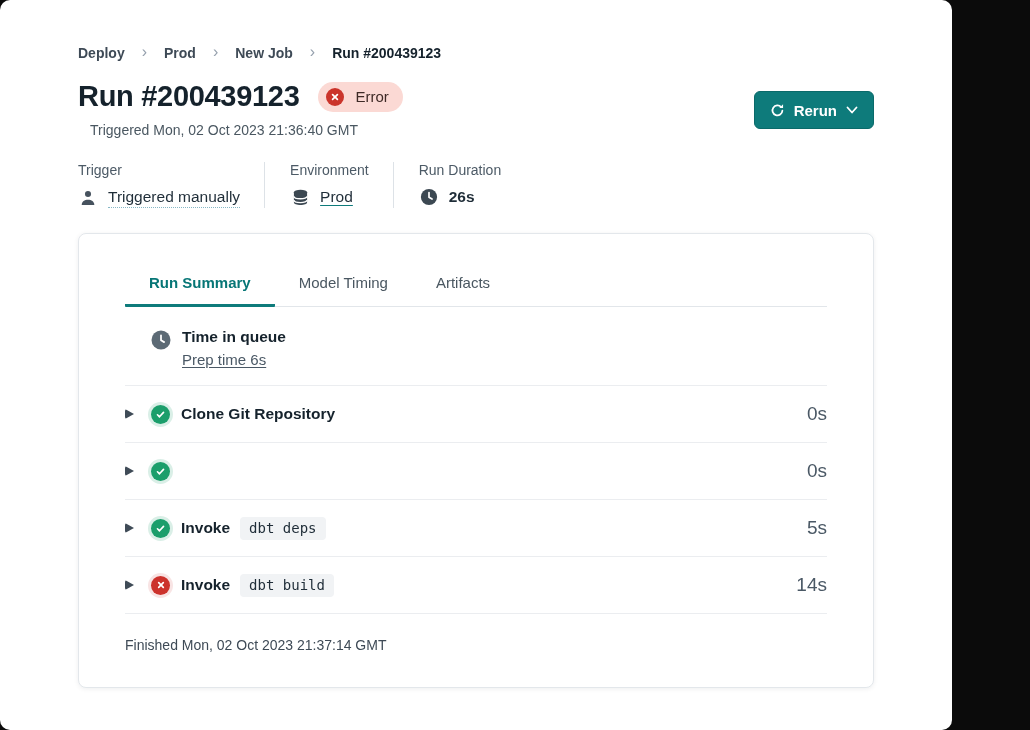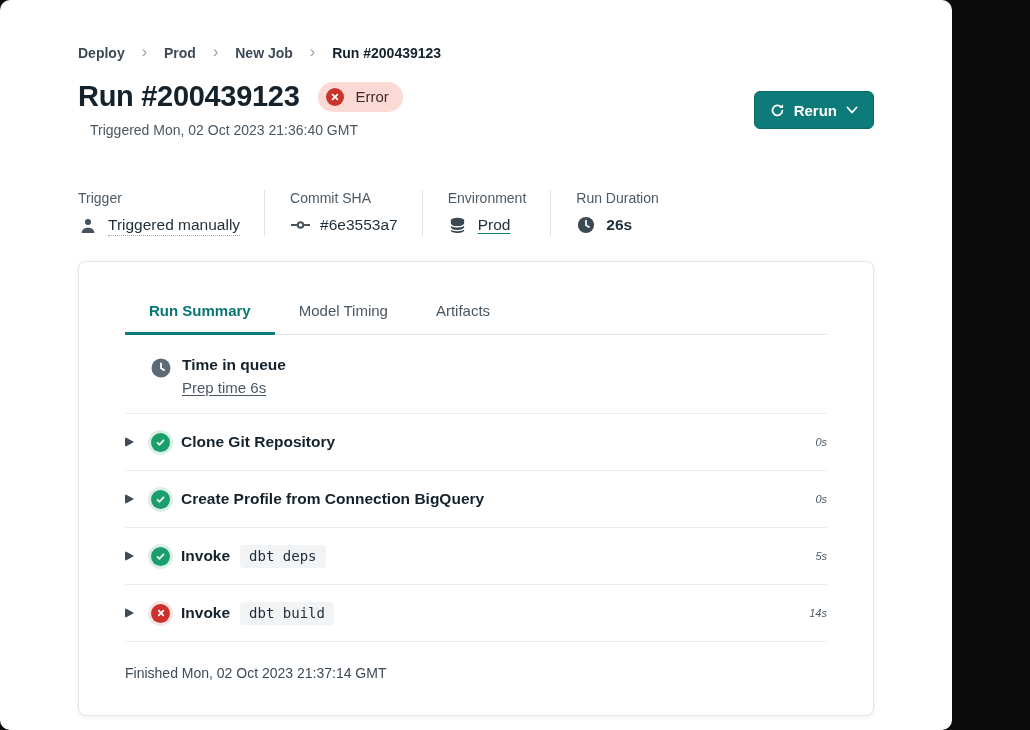--- a/index.html
+++ b/index.html
@@ -19,21 +19,21 @@
   .breadcrumb .crumb.current{color:#15222c;font-weight:700;}
   .breadcrumb .sep{color:#96a1ae;font-size:16px;font-weight:400;line-height:1;transform:translateY(-1px);}
   
   .title-row{display:flex;align-items:center;margin-top:19px;}
   .title-row h1{margin:0;font-size:29px;font-weight:700;letter-spacing:-0.3px;color:#15222c;}
   .badge{display:inline-flex;align-items:center;gap:12px;margin-left:18px;height:30px;padding:0 14px 0 8px;background:#fbd9d4;border-radius:16px;font-size:15px;color:#3e2a26;}
   .badge .circle{width:18px;height:18px;border-radius:50%;background:#cb342b;display:inline-flex;align-items:center;justify-content:center;}
   .rerun{position:absolute;top:91px;right:78px;display:inline-flex;align-items:center;gap:9px;height:38px;padding:0 15px;background:#0e7b7b;border:1px solid #0a6a6a;border-radius:6px;color:#fff;font-size:15px;font-weight:600;font-family:inherit;cursor:pointer;}
   .triggered{margin-top:9px;font-size:14px;color:#4a5761;margin-left:12px;}
   
-  .meta-row{display:flex;margin-top:52px;}
+  .meta-row{display:flex;margin-top:24px;}
   .meta-col{padding-right:24px;margin-right:25px;border-right:1px solid #dde2e7;}
   .meta-col:last-child{border-right:none;}
   .meta-label{font-size:14px;color:#4c5a66;}
   .meta-value{display:flex;align-items:center;gap:10px;margin-top:10px;font-size:15.5px;color:#1f2d38;}
   .meta-value .dotted{border-bottom:1.5px dotted #86b7c6;padding-bottom:1px;}
   .meta-value a.env-link{color:#1f2d38;text-decoration:underline;text-decoration-color:#0e7b7b;text-underline-offset:3px;cursor:pointer;}
   .meta-value .semibold{font-weight:600;}
   .micon{display:inline-flex;align-items:center;justify-content:center;width:20px;}
   
   .card{margin-top:25px;height:455px;border:1px solid #e3e7eb;border-radius:8px;box-shadow:0 1px 5px rgba(21,34,44,0.07);box-sizing:border-box;padding:0 46px;background:#fff;}
@@ -49,21 +49,21 @@
   .qlink{display:inline-block;margin-top:5px;font-size:15px;color:#4a5865;text-decoration:underline;text-underline-offset:2px;cursor:pointer;}
   
   .step-row{display:flex;align-items:center;height:56px;border-bottom:1px solid #ebedf0;cursor:pointer;}
   .caret{flex:none;width:12px;margin-right:14px;background:none;border:none;padding:0;cursor:pointer;display:flex;align-items:center;}
   .tri{width:0;height:0;border-left:9px solid #3f4b57;border-top:5.5px solid transparent;border-bottom:5.5px solid transparent;border-radius:2px;}
   .status{width:19px;height:19px;border-radius:50%;flex:none;display:inline-flex;align-items:center;justify-content:center;margin-right:11px;}
   .status.success{background:#1b9e6b;box-shadow:0 0 0 3px rgba(27,158,107,0.16);}
   .status.error{background:#cc322c;box-shadow:0 0 0 3px rgba(204,50,44,0.13);}
   .step-name{font-size:15.5px;font-weight:700;color:#15222c;}
   .chip{margin-left:10px;background:#f1f3f5;border-radius:4px;padding:3px 9px 4px;font-family:"DejaVu Sans Mono","Liberation Mono",monospace;font-size:14px;color:#1f2d38;}
-  .duration{margin-left:auto;font-size:11px;color:#4a5865;font-style:italic;}
+  .duration{margin-left:auto;font-size:19px;color:#4a5865;}
   .finished{padding-top:23px;font-size:14px;color:#3e4a56;}
   svg{display:block;}
 </style>
 </head>
 <body>
 
 <div class="page">
 
   <nav class="breadcrumb">
     <a class="crumb">Deploy</a>
@@ -111,33 +111,20 @@
         <span class="micon">
           <svg width="18" height="18" viewBox="0 0 16 16">
               <circle cx="8" cy="4.4" r="2.7" fill="#46525e"></circle>
               <path d="M2.4 14.2c0-3.1 2.6-4.7 5.6-4.7s5.6 1.6 5.6 4.7z" fill="#46525e"></path>
             </svg>
         </span>
         <span class="dotted">Triggered manually</span>
       </div>
     </div>
     <div class="meta-col">
-      <div class="meta-label">Commit SHA</div>
-      <div class="meta-value">
-        <span class="micon">
-          <svg width="19" height="12" viewBox="0 0 19 12">
-              <line x1="0.5" y1="6" x2="5.3" y2="6" stroke="#46525e" stroke-width="2" stroke-linecap="round"></line>
-              <line x1="13.7" y1="6" x2="18.5" y2="6" stroke="#46525e" stroke-width="2" stroke-linecap="round"></line>
-              <circle cx="9.5" cy="6" r="2.8" fill="none" stroke="#46525e" stroke-width="2"></circle>
-            </svg>
-        </span>
-        <span>#6e3553a7</span>
-      </div>
-    </div>
-    <div class="meta-col">
       <div class="meta-label">Environment</div>
       <div class="meta-value">
         <span class="micon">
           <svg width="17" height="17" viewBox="0 0 16 16">
               <ellipse cx="8" cy="3" rx="6.2" ry="2.4" fill="#3c4852"></ellipse>
               <path d="M1.8 3v9.6c0 1.33 2.78 2.4 6.2 2.4s6.2-1.07 6.2-2.4V3z" fill="#3c4852"></path>
               <path d="M1.8 6.8c0 1.33 2.78 2.4 6.2 2.4s6.2-1.07 6.2-2.4" fill="none" stroke="#fff" stroke-width="1.3"></path>
               <path d="M1.8 10.4c0 1.33 2.78 2.4 6.2 2.4s6.2-1.07 6.2-2.4" fill="none" stroke="#fff" stroke-width="1.3"></path>
             </svg>
         </span>
@@ -195,21 +182,20 @@
 
     <div class="step-row">
       <button class="caret">
           <span class="tri"></span>
         </button>
       <span class="status success">
         <svg width="11" height="11" viewBox="0 0 12 12">
             <path d="M2.7 6.3l2.2 2.2 4.4-4.8" fill="none" stroke="#fff" stroke-width="1.8" stroke-linecap="round" stroke-linejoin="round"></path>
           </svg>
       </span>
-      <span class="step-name">Create Profile from Connection BigQuery</span>
       <span class="duration">0s</span>
     </div>
 
     <div class="step-row">
       <button class="caret">
           <span class="tri"></span>
         </button>
       <span class="status success">
         <svg width="11" height="11" viewBox="0 0 12 12">
             <path d="M2.7 6.3l2.2 2.2 4.4-4.8" fill="none" stroke="#fff" stroke-width="1.8" stroke-linecap="round" stroke-linejoin="round"></path>

